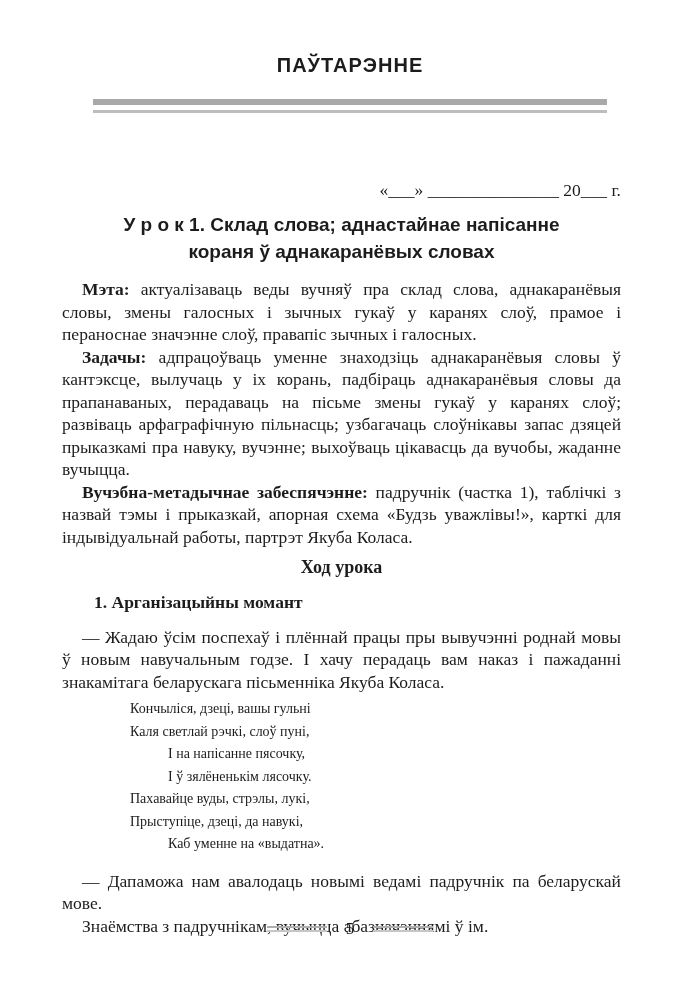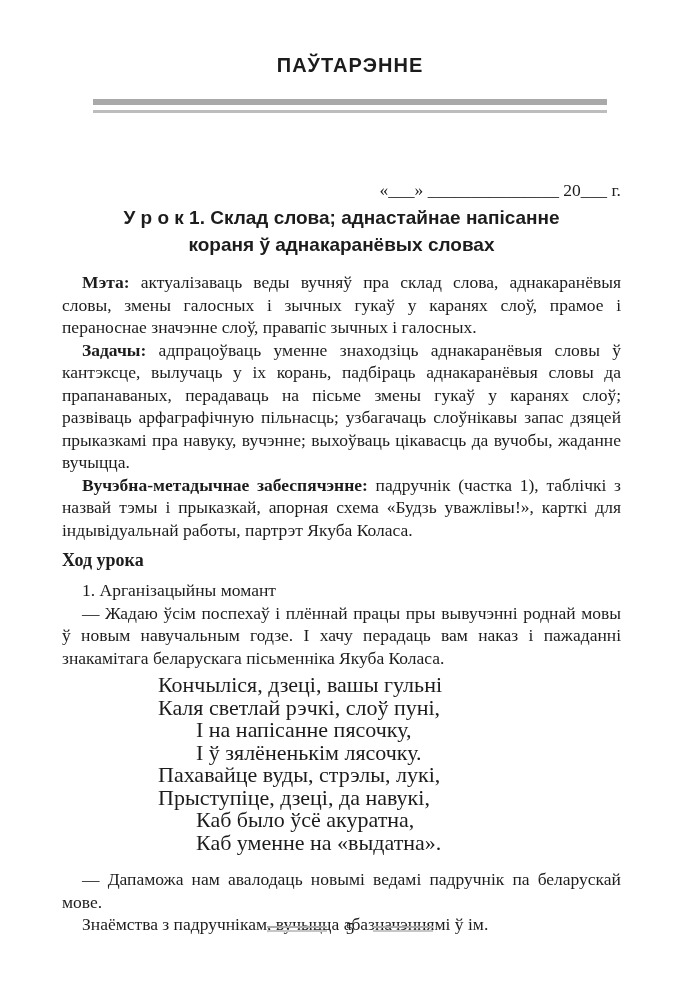--- a/index.html
+++ b/index.html
@@ -50,21 +50,21 @@
     padding: 0 79px 0 62px;
   }
   .date-line {
     margin-top: 66px;
     text-align: right;
     font-size: 17.5px;
     line-height: 22px;
     white-space: nowrap;
   }
   .lesson-title {
-    margin: 3px auto 0 auto;
+    margin: 10px auto 0 auto;
     max-width: 470px;
     text-align: center;
     font-family: "Liberation Sans", sans-serif;
     font-weight: 700;
     font-size: 19px;
     line-height: 27px;
   }
 
   p.body {
     margin: 0;
@@ -72,36 +72,36 @@
     line-height: 22.5px;
     text-align: justify;
     text-indent: 20px;
   }
   p.body.first {
     margin-top: 13px;
     font-family: Liberation Serif, serif;
   }
   .course-heading {
     margin: 8px 0 7px 0;
-    text-align: left;
+    text-align: center;
     font-size: 18px;
     font-weight: 700;
     line-height: 23px;
   }
   .step-heading {
-    margin: 0;
+    margin: 12px;
     font-size: 17.5px;
     line-height: 22.5px;
-    font-weight: 400;
+    font-weight: 700;
     text-indent: 20px;
   }
 
   .poem {
-    margin: 5px 0 0 96px;
-    font-size: 22px;
+    margin: 5px 0 0 68px;
+    font-size: 14px;
     line-height: 22.5px;
   }
   .poem-line.indented {
     padding-left: 38px;
   }
   p.body.after-poem {
     margin-top: 14px;
   }
 
   
@@ -157,21 +157,20 @@
 
     <p class="body">— Жадаю ўсім поспехаў і плённай працы пры вывучэнні роднай мовы ў новым навучальным годзе. І хачу перадаць вам наказ і пажаданні знакамітага беларускага пісьменніка Якуба Коласа.</p>
 
     <div class="poem">
       <div class="poem-line">Кончыліся, дзеці, вашы гульні</div>
       <div class="poem-line">Каля светлай рэчкі, слоў пуні,</div>
       <div class="poem-line indented">І на напісанне пясочку,</div>
       <div class="poem-line indented">І ў зялёненькім лясочку.</div>
       <div class="poem-line">Пахавайце вуды, стрэлы, лукі,</div>
       <div class="poem-line">Прыступіце, дзеці, да навукі,</div>
-      <div class="poem-line indented">Каб было ўсё акуратна,</div>
       <div class="poem-line indented">Каб уменне на «выдатна».</div>
     </div>
 
     <p class="body after-poem">— Дапаможа нам авалодаць новымі ведамі падручнік па беларускай мове.</p>
 
     <p class="body">Знаёмства з падручнікам, вучыцца абазначэннямі ў ім.</p>
 
   </div>
 
   <div class="footer">

